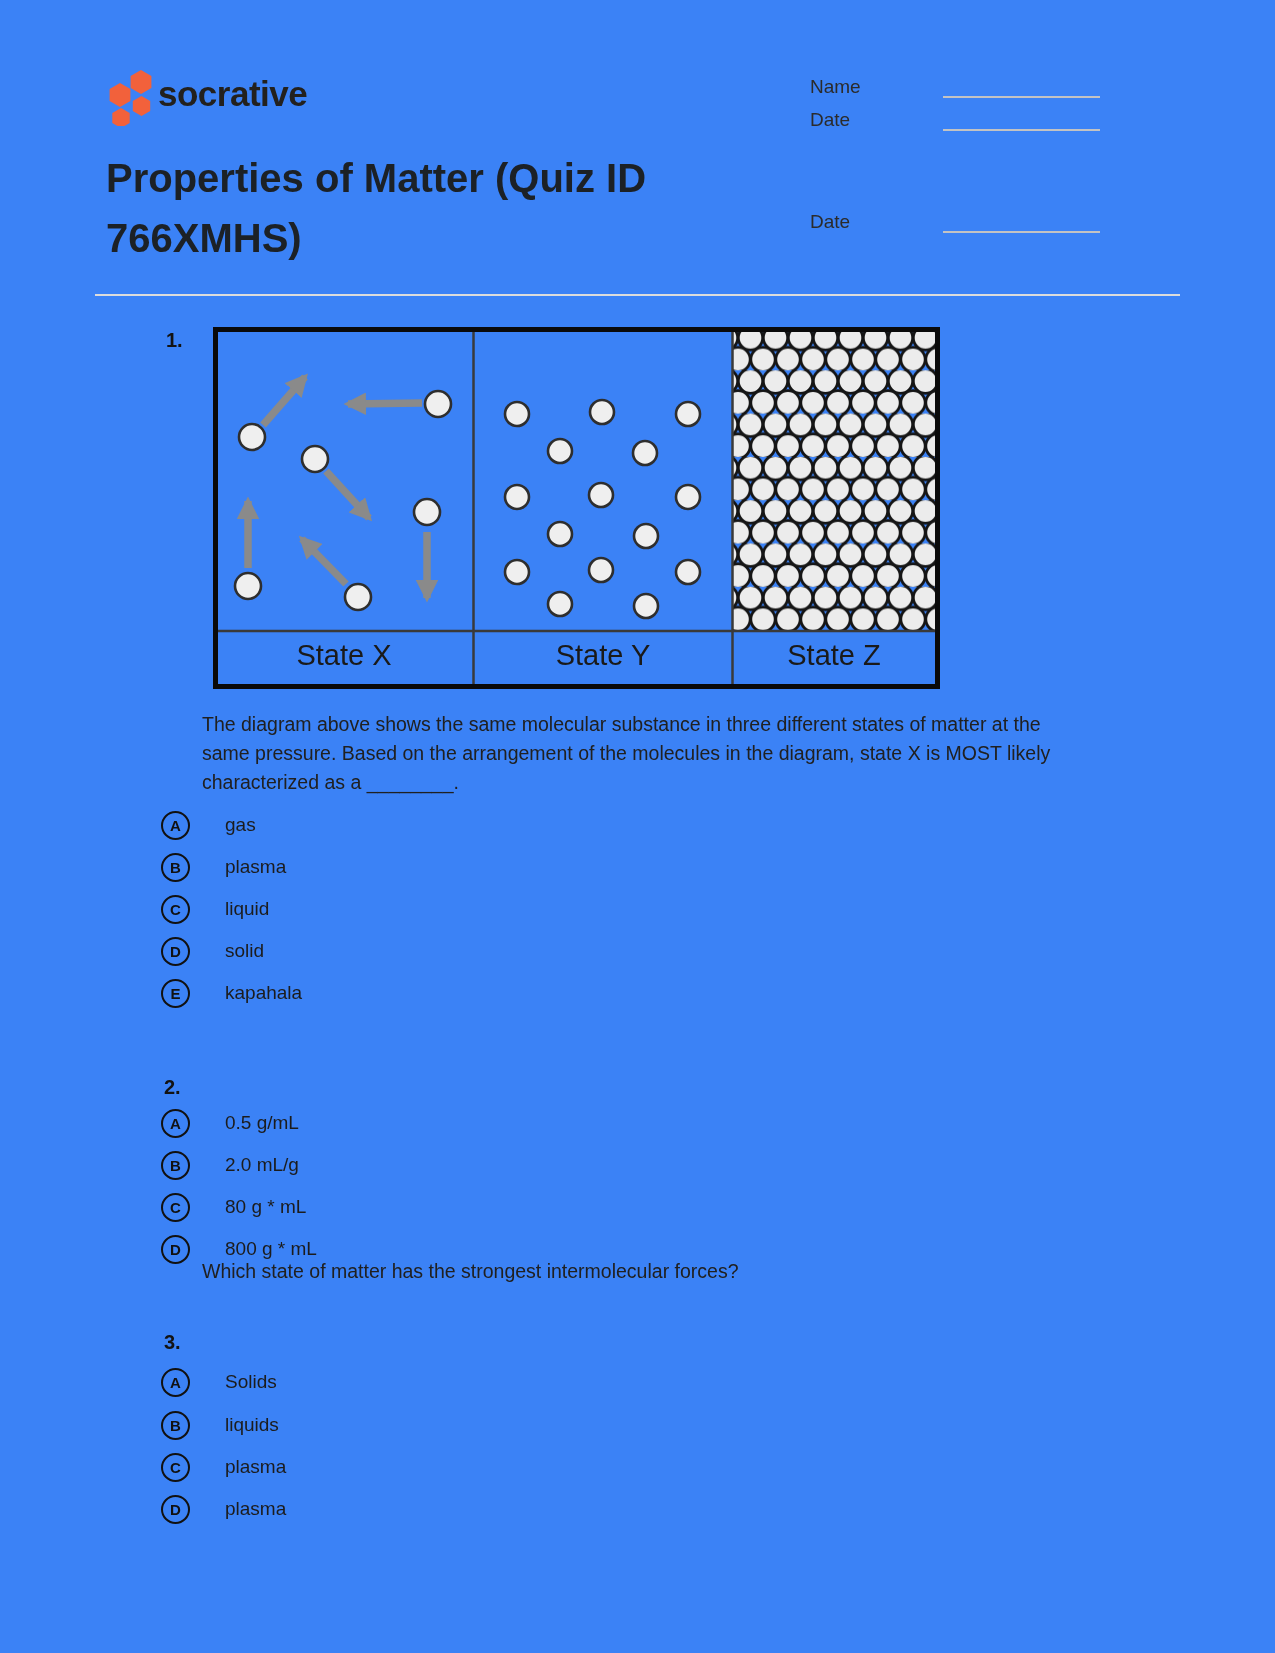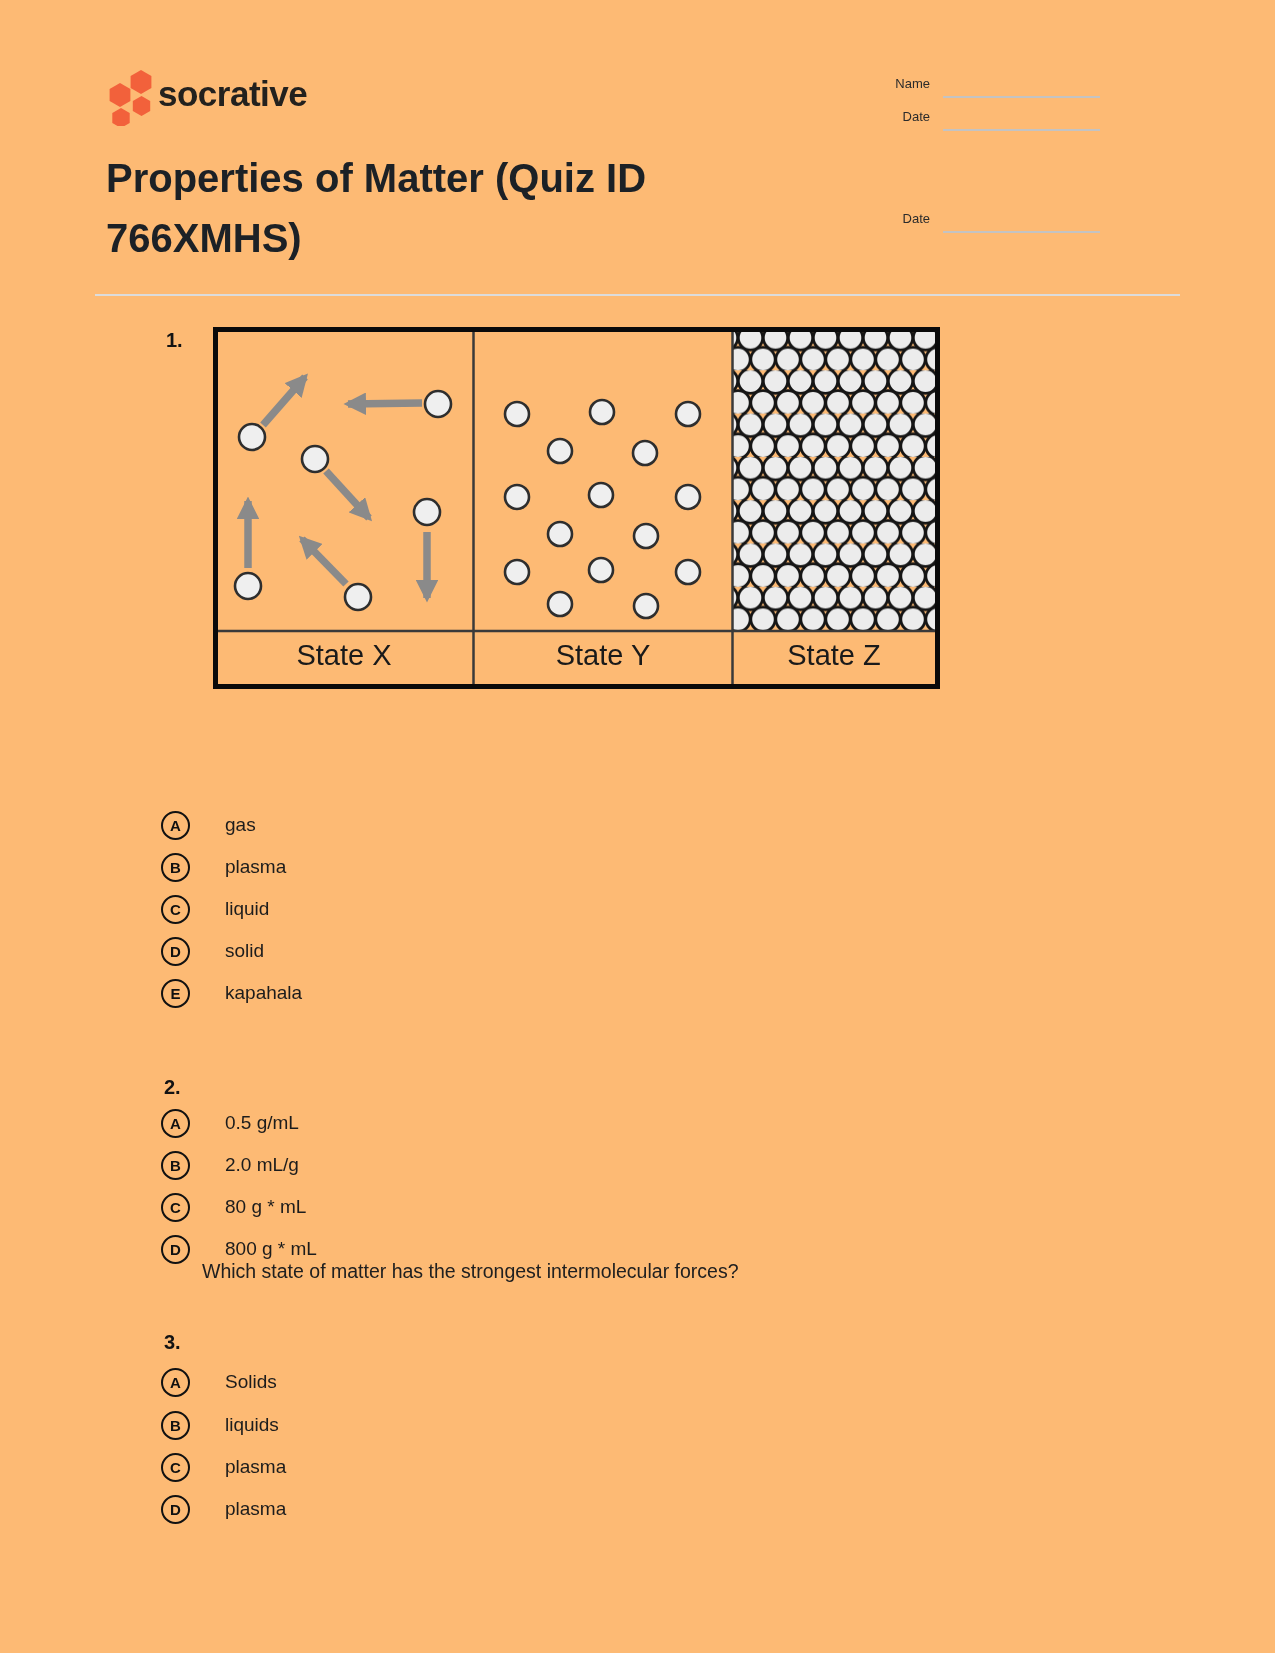--- a/index.html
+++ b/index.html
@@ -1,24 +1,24 @@
 <!DOCTYPE html>
 <html><head>
 <meta charset="utf-8">
 <style>
   html,body{margin:0;padding:0;background:#e9e9e9;}
   .page{
-    position:relative;width:1275px;height:1653px;background:#fdba74;
+    position:relative;width:1275px;height:1653px;background:#3b82f6;
     margin:0 auto;overflow:hidden;
     font-family:"Liberation Sans",sans-serif;color:#1e1e1e;
   }
   .abs{position:absolute;}
   
   .wordmark{font-size:35px;font-weight:700;letter-spacing:-0.5px;color:#23211e;}
-  .fieldlabel{font-size:13px;color:#2b2b2b;text-align:right;width:120px;}
+  .fieldlabel{font-size:19px;color:#2b2b2b;width:120px;}
   .fieldline{border-bottom:2px solid #c3c3c3;width:157px;height:0;}
   
   .title{font-size:40px;font-weight:700;line-height:60px;color:#1c2126;width:700px;}
   .divider{border-top:2px solid #dcdcdc;width:1085px;height:0;}
   
   .qnum{font-size:20px;font-weight:700;color:#131313;}
   .qtext{font-size:19.5px;line-height:29px;color:#202020;}
   .opt{display:flex;align-items:center;gap:13px;height:28px;}
   .bubble{
     box-sizing:border-box;width:29px;height:29px;border:2px solid #111;border-radius:50%;
@@ -110,20 +110,21 @@
     <line x1="260.5" y1="4" x2="260.5" y2="358" stroke="#3a3a3a" stroke-width="2.5"></line>
     <line x1="519.5" y1="4" x2="519.5" y2="358" stroke="#3a3a3a" stroke-width="2.5"></line>
     <line x1="4" y1="304" x2="723" y2="304" stroke="#3a3a3a" stroke-width="2.5"></line>
     <rect x="2.5" y="2.5" width="722" height="357" fill="none" stroke="#0a0a0a" stroke-width="5"></rect>
 
     <text x="131" y="338" text-anchor="middle" font-size="29" font-weight="500" fill="#1a1a1a">State X</text>
     <text x="390" y="338" text-anchor="middle" font-size="29" font-weight="500" fill="#1a1a1a">State Y</text>
     <text x="621" y="338" text-anchor="middle" font-size="29" font-weight="500" fill="#1a1a1a">State Z</text>
   </svg>
 
+  <div class="abs qtext" style="left:202px;top:710px;width:884px">The diagram above shows the same molecular substance in three different states of matter at the same pressure. Based on the arrangement of the molecules in the diagram, state X is MOST likely characterized as a ________.</div>
 
   <div class="abs opt" style="left:161px;top:811px">
     <span class="bubble">A</span>
     <span class="optlabel">gas</span>
   </div>
   <div class="abs opt" style="left:161px;top:853px">
     <span class="bubble">B</span>
     <span class="optlabel">plasma</span>
   </div>
   <div class="abs opt" style="left:161px;top:895px">

